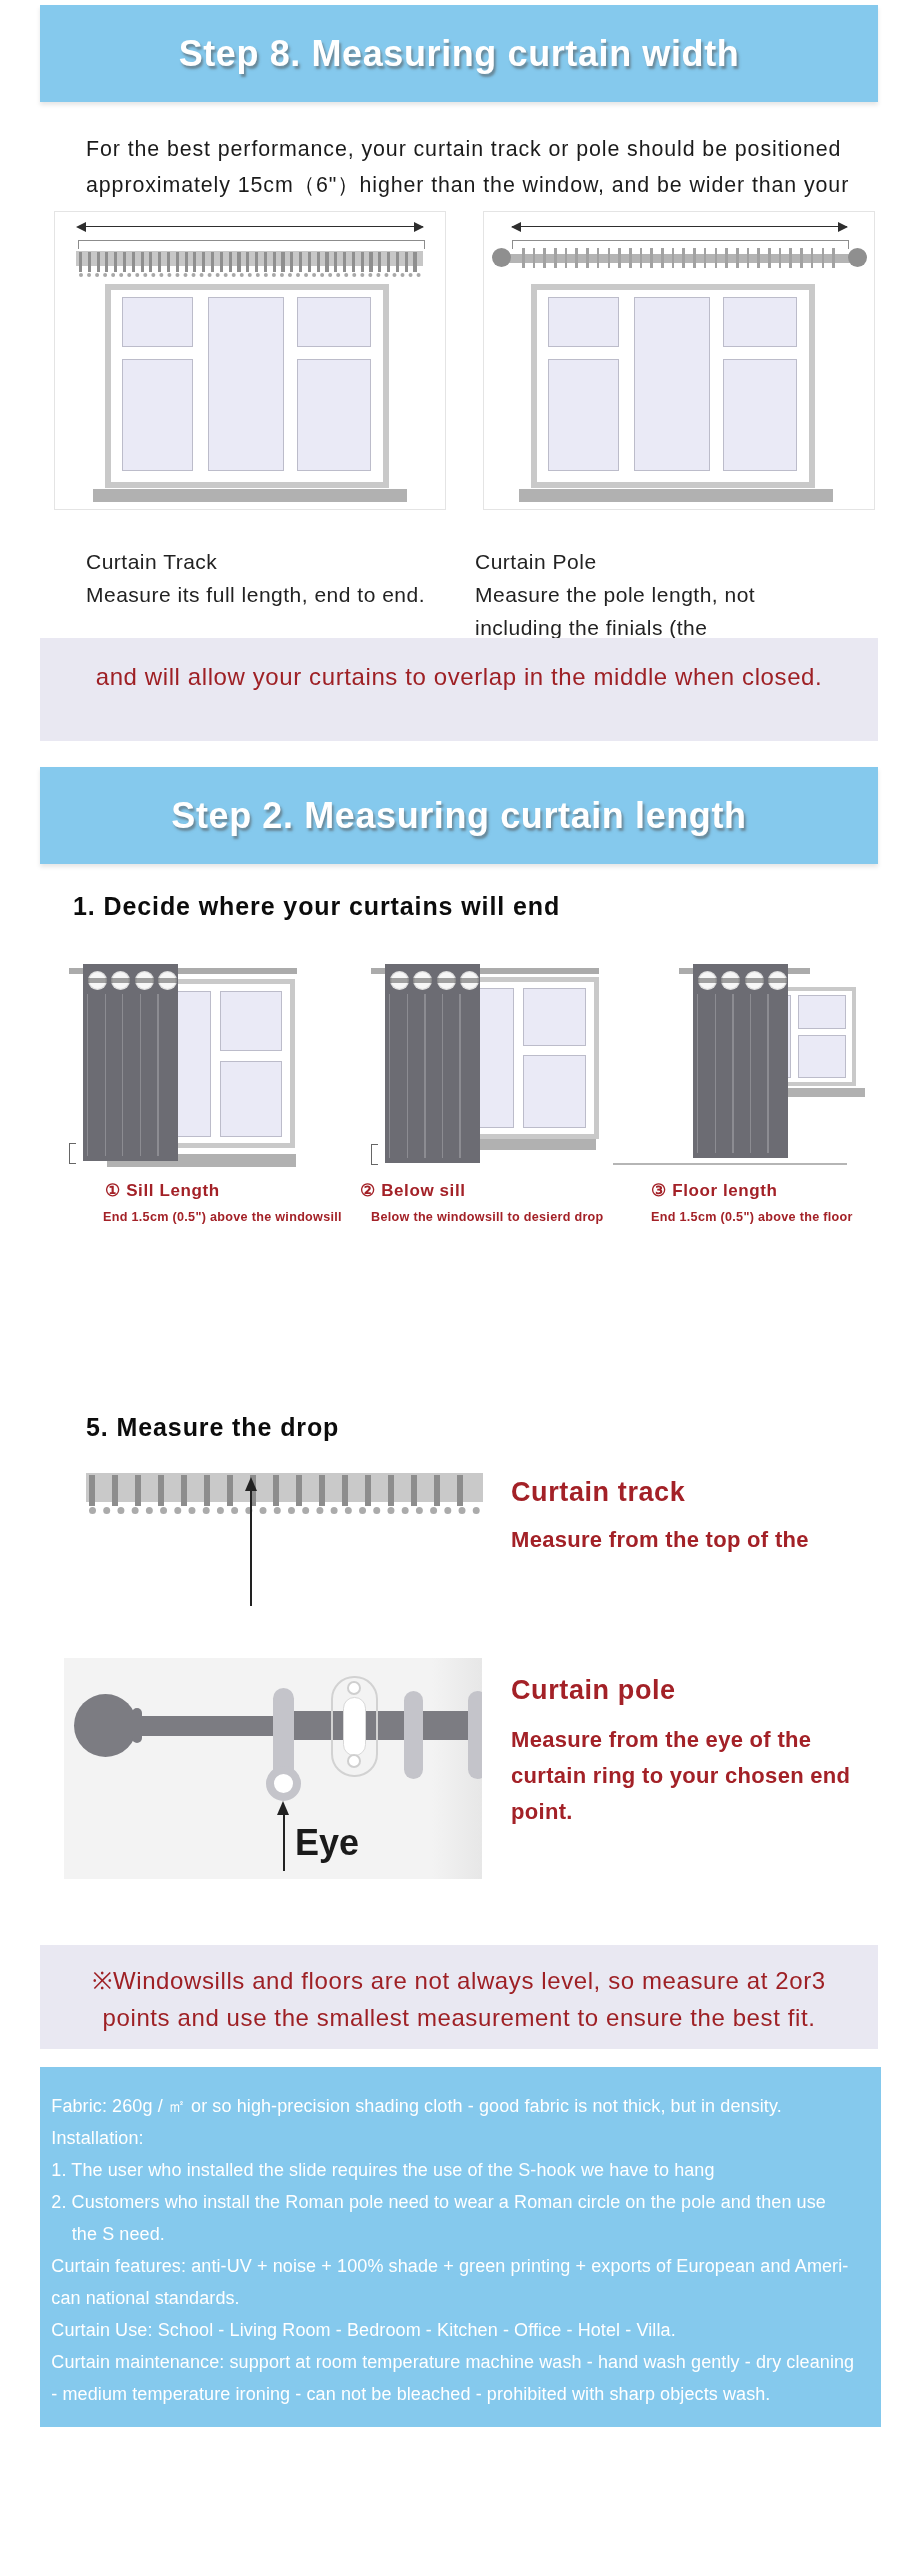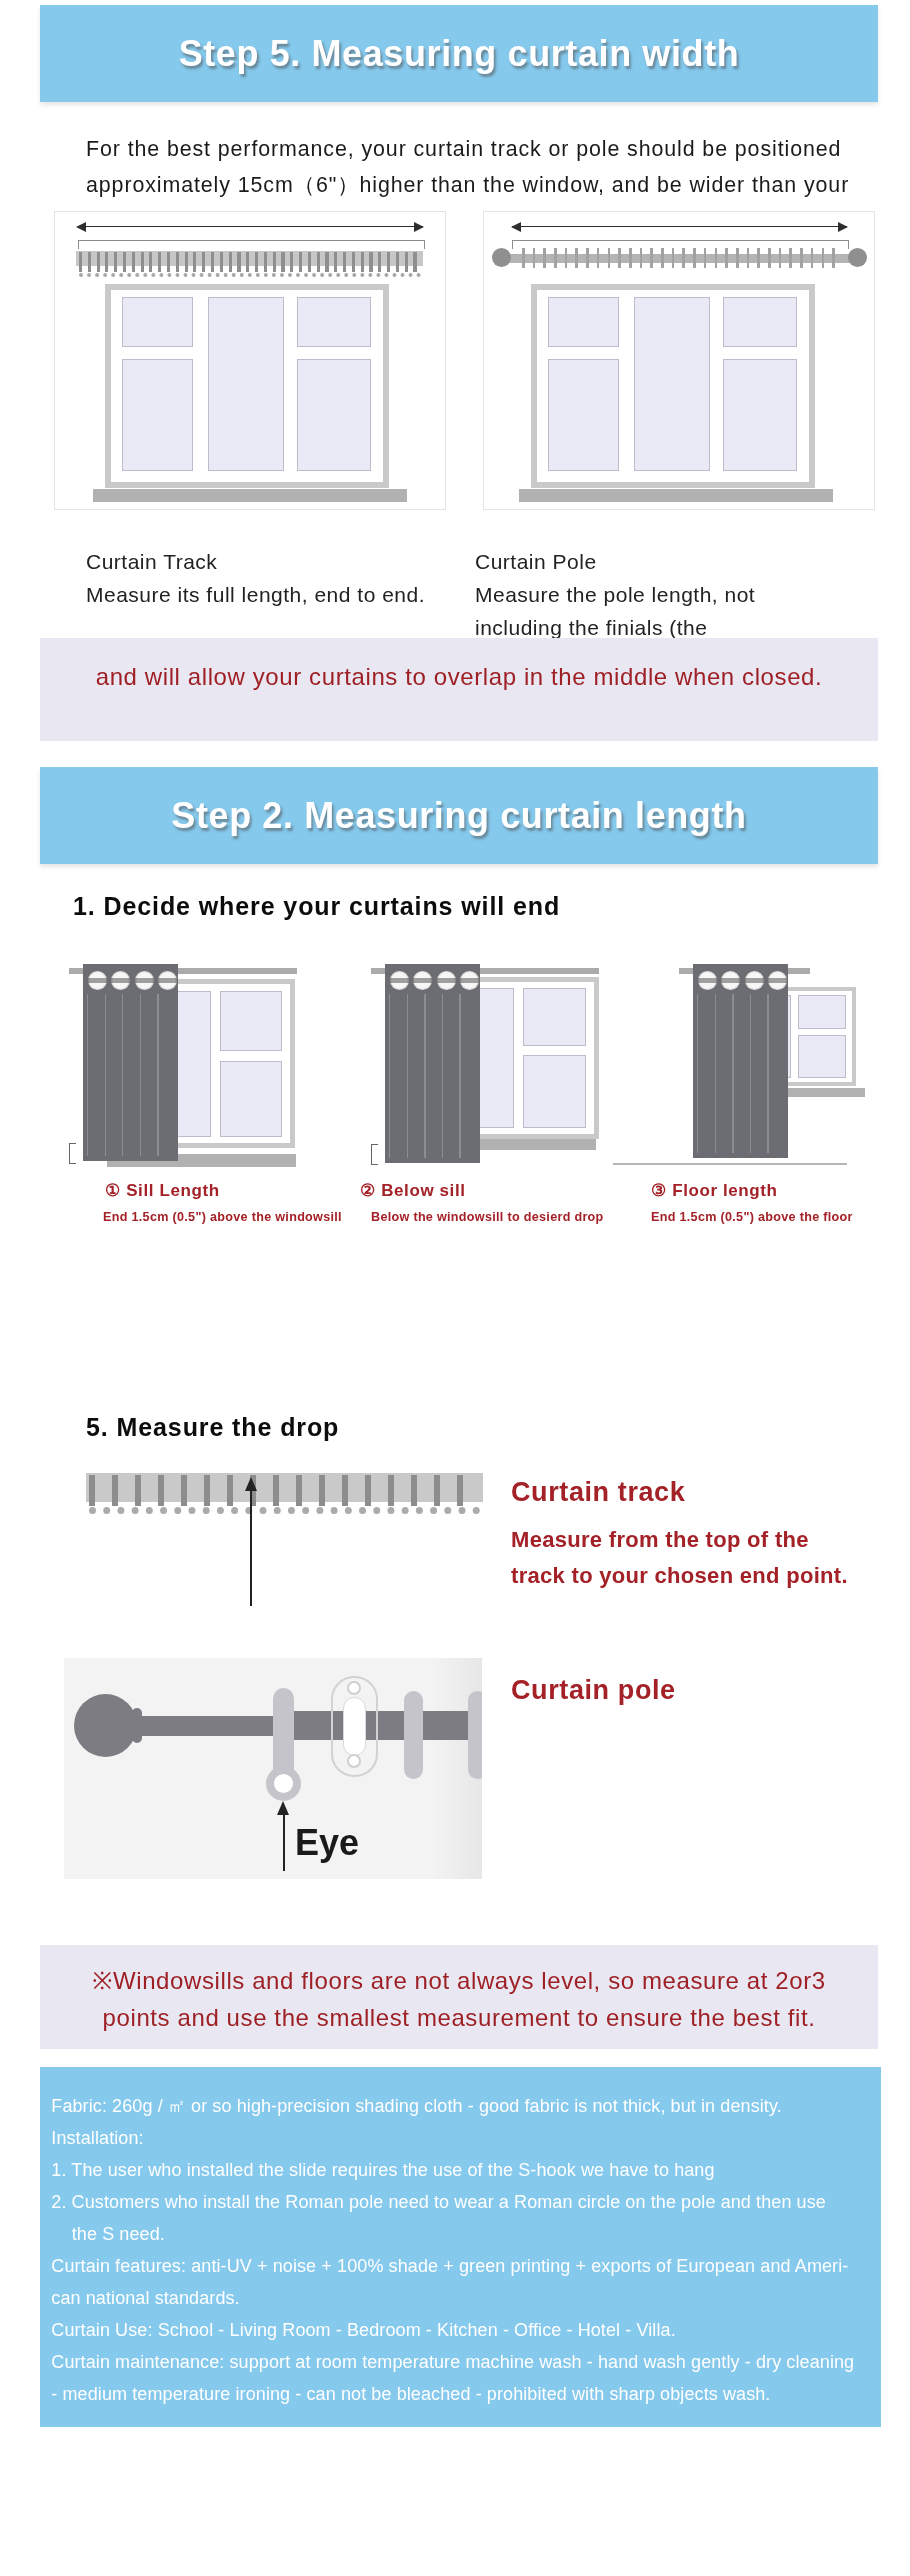--- a/index.html
+++ b/index.html
@@ -119,21 +119,21 @@
       background:var(--banner_blue,#85c9ed);box-sizing:border-box;padding:22.6px 8.8px 0 11.3px;}
   .bluebox div{color:var(--info_text,#fff);font-size:18px;line-height:32px;
       letter-spacing:0.1px;white-space:pre-wrap;}
 </style>
 </head>
 <body>
 
 <div class="page">
 
   <div class="banner" id="banner1">
-    <span class="bt">Step 5. Measuring curtain width</span>
+    <span class="bt">Step 8. Measuring curtain width</span>
   </div>
 
   <div class="abs intro">
     <div>For the best performance, your curtain track or pole should be positioned</div>
     <div>approximately 15cm（6"）higher than the window, and be wider than your</div>
   </div>
 
   <div class="panel" id="panelL">
     <div class="harrow" style="left:22.6px;top:14px;width:345px;"></div>
     <div class="hbracket" style="left:22.6px;top:28px;width:345px;"></div>
@@ -250,21 +250,20 @@
 
   <div class="trackbar2"></div>
   <div class="trackhooks2"></div>
   <div class="trackrings2"></div>
   <div class="vline" style="left:250px;top:1488px;height:118px;"></div>
   <div class="arrowhead" style="left:245px;top:1477px;"></div>
 
   <div class="red-title" style="top:1477px;">Curtain track</div>
   <div class="red-para" style="top:1522px;">
     <div>Measure from the top of the</div>
-    <div>track to your chosen end point.</div>
   </div>
 
   <div class="polebox">
     <div class="pb-thin"></div>
     <div class="pb-thick"></div>
     <div class="pb-ball"></div>
     <div class="pb-collar"></div>
     <div class="pb-ring r1"></div>
     <div class="pb-ring r2"></div>
     <div class="pb-ring r3"></div>
@@ -272,20 +271,25 @@
     <div class="pb-bracket"></div>
     <div class="pb-slot"></div>
     <div class="pb-screw" style="left:283px;top:22.6px;"></div>
     <div class="pb-screw" style="left:283px;top:96px;"></div>
     <div class="vline" style="left:219px;top:155px;height:58px;background:#222;"></div>
     <div class="arrowhead" style="left:213px;top:143px;"></div>
     <div class="eye-label">Eye</div>
   </div>
 
   <div class="red-title" style="top:1675px;">Curtain pole</div>
+  <div class="red-para" style="top:1722px;">
+    <div>Measure from the eye of the</div>
+    <div>curtain ring to your chosen end</div>
+    <div>point.</div>
+  </div>
 
   <div class="notice" id="notice2">
     <div class="n1">※Windowsills and floors are not always level, so measure at 2or3</div>
     <div class="n2">points and use the smallest measurement to ensure the best fit.</div>
   </div>
 
   <div class="bluebox">
     <div>Fabric: 260g / ㎡ or so high-precision shading cloth - good fabric is not thick, but in density.</div>
     <div>Installation:</div>
     <div>1. The user who installed the slide requires the use of the S-hook we have to hang</div>

